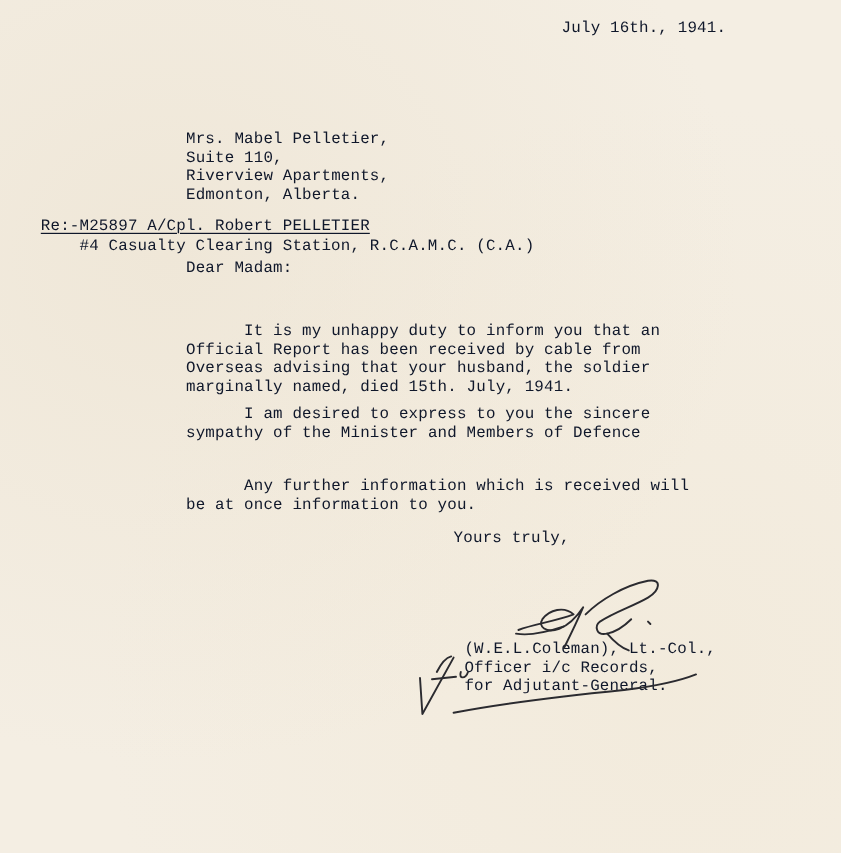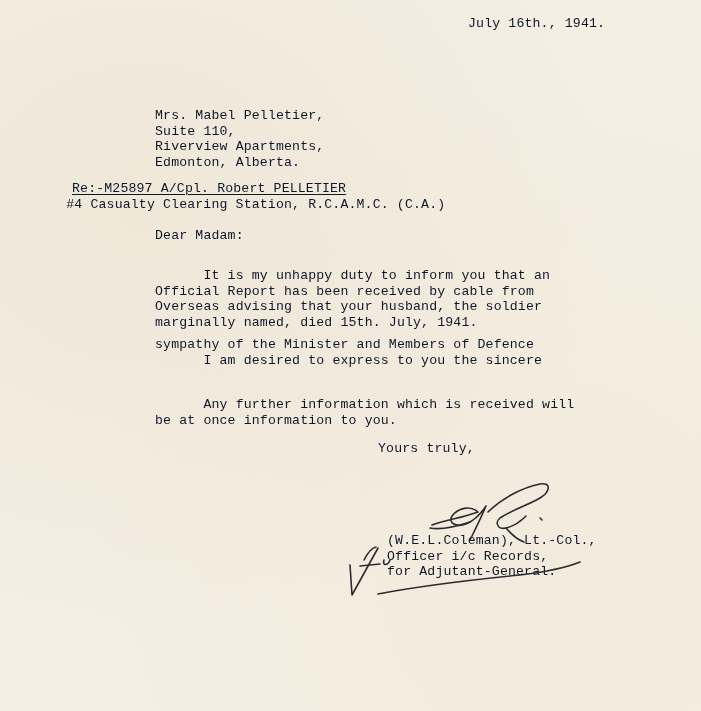--- a/index.html
+++ b/index.html
@@ -20,22 +20,22 @@
     font-family: "Liberation Mono", "DejaVu Sans Mono", monospace;
     font-size: 13.2px;
     line-height: 15.5px;
     color: #0f172a;
     white-space: pre;
     letter-spacing: 0.15px;
   }
   .date { left: 468px; top: 16px; }
   .addr { left: 155px; top: 108px; font-family: Liberation Mono, monospace; }
   .re { left: 34px; top: 181px; }
-  .re-line1 { text-decoration: underline; text-decoration-thickness: 1px; text-underline-offset: 2px; margin-left: 38px; }
-  .salutation { left: 155px; top: 228px; }
+  .re-line1 { text-decoration: underline; text-decoration-thickness: 1px; text-underline-offset: 2px; }
+  .salutation { left: 155px; top: 216px; }
   .para { left: 155px; }
   .p1 { top: 268px; font-family: Liberation Mono, monospace; }
   .p2 { top: 337px; }
   .p3 { top: 397px; }
   .closing { left: 378px; top: 441px; text-align: right; }
   .sigblock { left: 387px; top: 533px; }
   svg.sig { position: absolute; left: 0; top: 0; width: 701px; height: 711px; pointer-events: none; }
 </style>
 </head>
 <body>
@@ -45,21 +45,21 @@
 <div class="tw date">July 16th., 1941.</div>
 
 <div class="tw addr"><div>Mrs. Mabel Pelletier,</div><div>Suite 110,</div><div>Riverview Apartments,</div><div>Edmonton, Alberta.</div></div>
 
 <div class="tw re"><div class="re-line1">Re:-M25897 A/Cpl. Robert PELLETIER</div><div>    #4 Casualty Clearing Station, R.C.A.M.C. (C.A.)</div></div>
 
 <div class="tw salutation">Dear Madam:</div>
 
 <div class="tw para p1"><div>      It is my unhappy duty to inform you that an</div><div>Official Report has been received by cable from</div><div>Overseas advising that your husband, the soldier</div><div>marginally named, died 15th. July, 1941.</div></div>
 
-<div class="tw para p2"><div>sympathy of the Minister and Members of Defence</div><div>      I am desired to express to you the sincere</div></div>
+<div class="tw para p2"><div>      I am desired to express to you the sincere</div><div>sympathy of the Minister and Members of Defence</div></div>
 
 <div class="tw para p3"><div>      Any further information which is received will</div><div>be at once information to you.</div></div>
 
 <div class="tw closing">Yours truly,</div>
 
 <div class="tw sigblock"><div>(W.E.L.Coleman), Lt.-Col.,</div><div>Officer i/c Records,</div><div>for Adjutant-General.</div></div>
 
 <svg class="sig" viewBox="0 0 701 711" xmlns="http://www.w3.org/2000/svg">
   <g fill="none" stroke="#2b2b30" stroke-width="1.6" stroke-linecap="round" stroke-linejoin="round">
 

